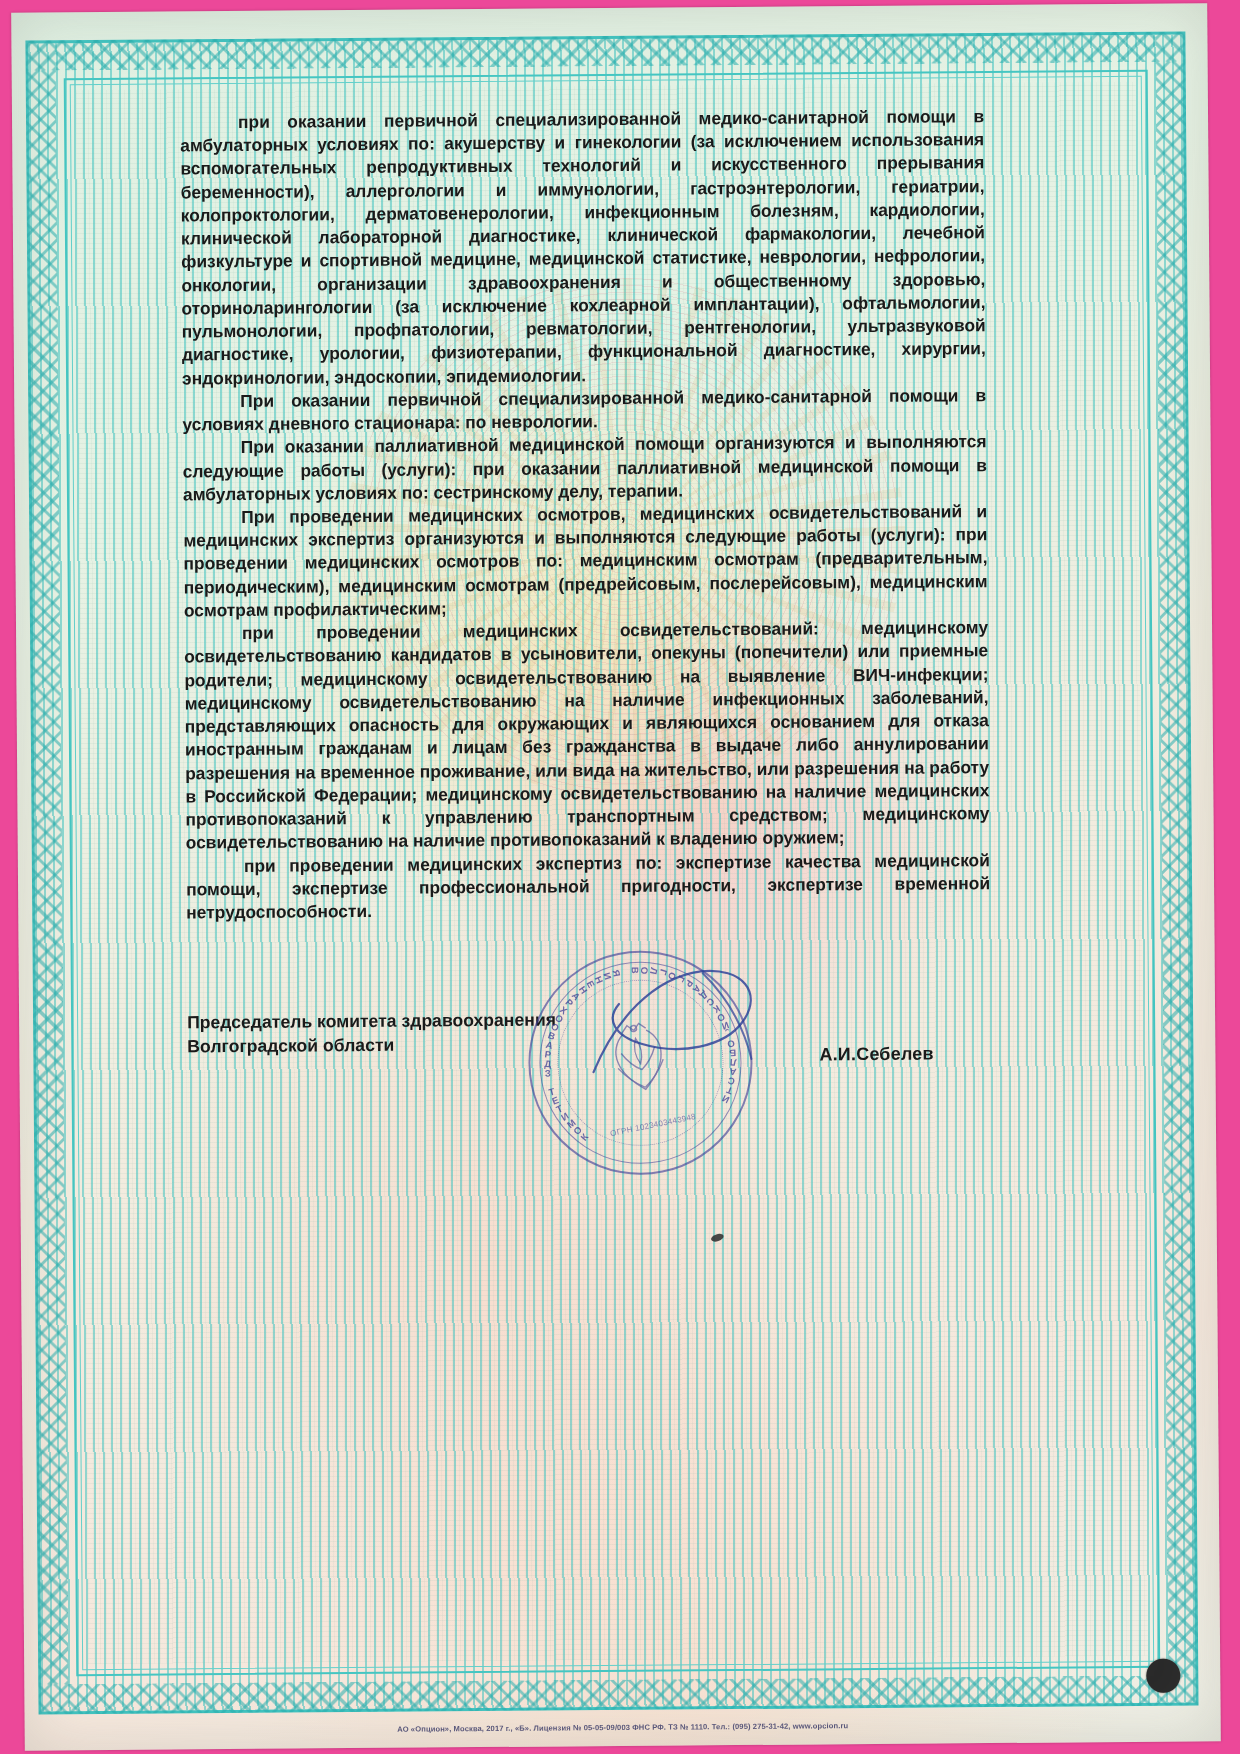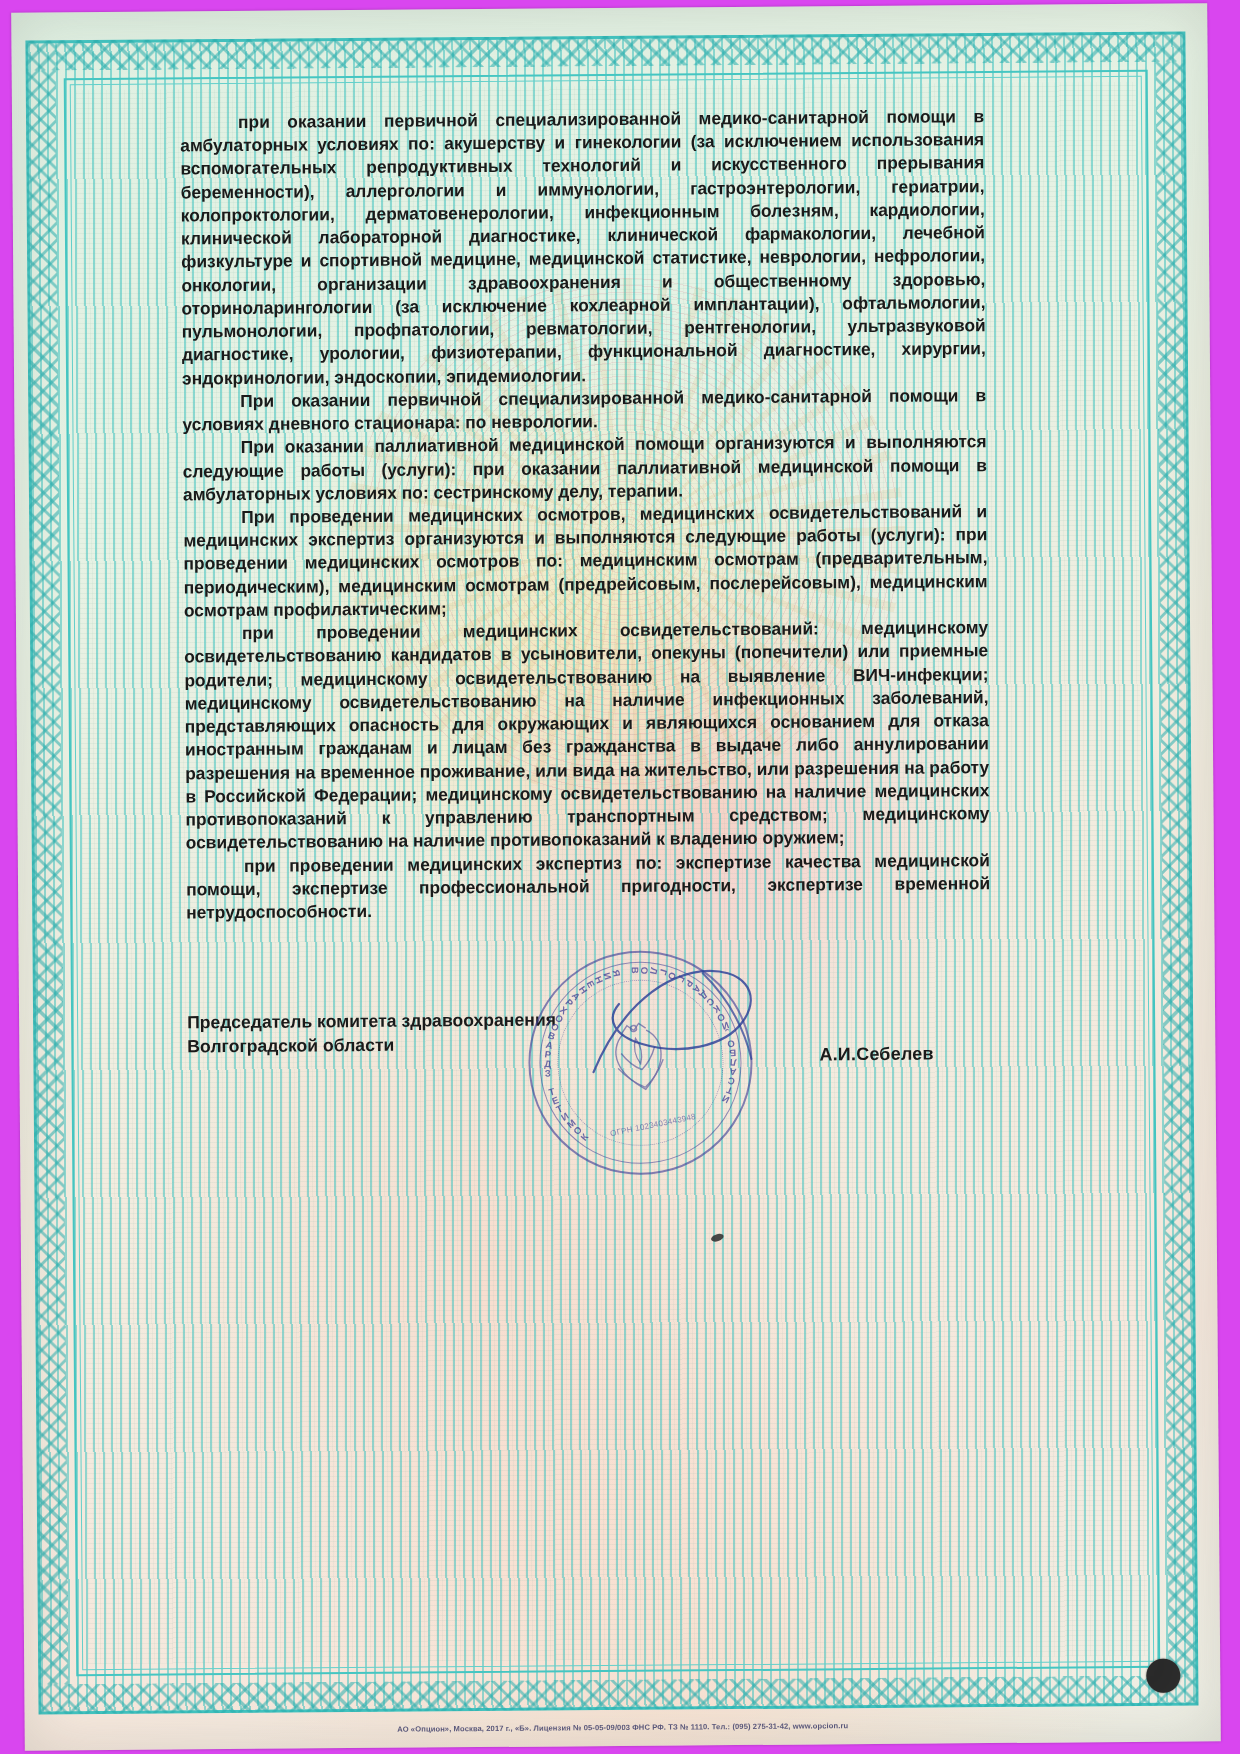--- a/index.html
+++ b/index.html
@@ -8,21 +8,21 @@
     background: #d8d6d2;
   }
   body {
     font-family: "Liberation Sans", sans-serif;
   }
   .page {
     position: relative;
     width: 1240px;
     height: 1754px;
     overflow: hidden;
-    background: #d946ef;
+    background: #ec4899;
   }
   
   .sheet {
     position: absolute;
     left: 18px;
     top: 8px;
     width: 1196px;
     height: 1738px;
     background:
       radial-gradient(ellipse 460px 420px at 46% 36%, rgba(255,225,150,0.42), rgba(255,225,150,0) 70%),

